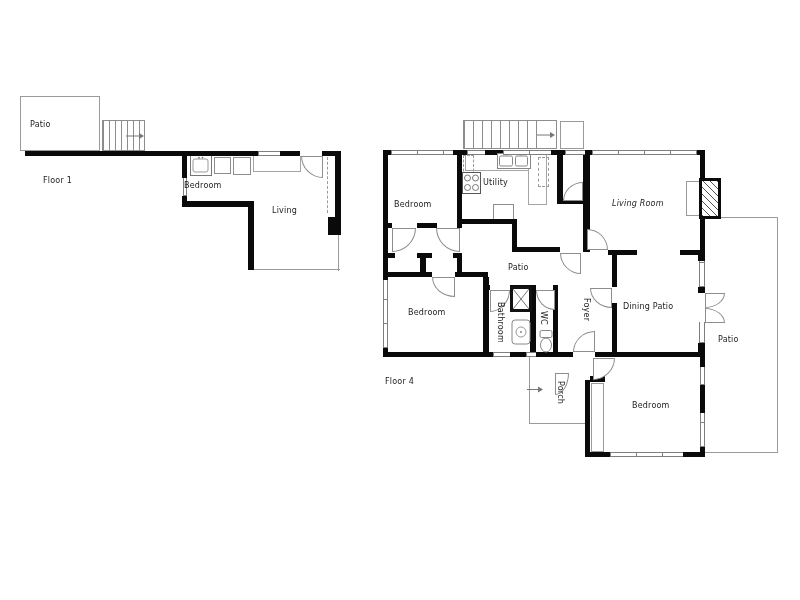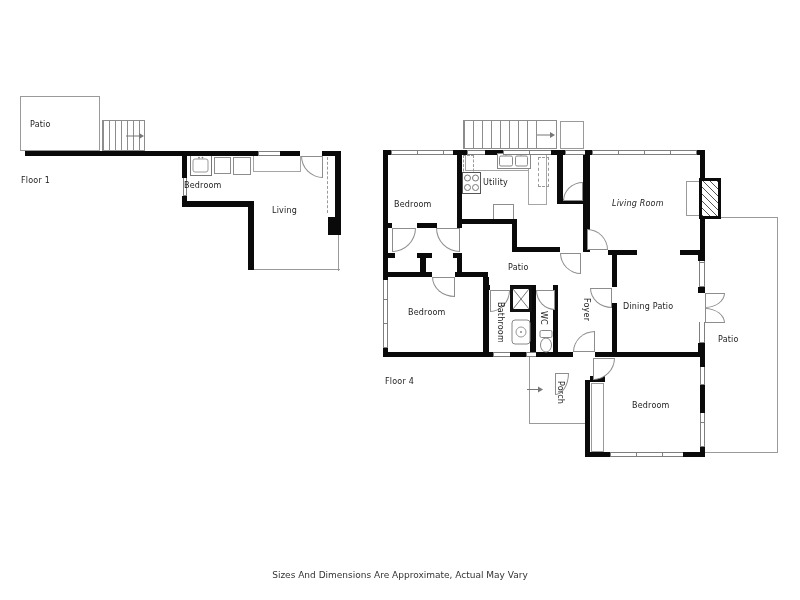--- a/index.html
+++ b/index.html
@@ -28,40 +28,39 @@
         writing-mode:vertical-rl;text-align:center;white-space:nowrap;}
   .fix{position:absolute;z-index:2;}
   .shower{position:absolute;box-sizing:border-box;border:3px solid #111;background:#fff;z-index:5;}
   .disclaimer{position:absolute;left:0;width:800px;text-align:center;font-size:9px;color:#333;z-index:9;}
 </style>
 </head>
 <body>
 
 <div id="canvas">
 
-  <div class="lbl left" style="left:10px;top:176px;padding-left:11px;">Floor 1</div>
+  <div class="lbl left" style="left:32px;top:176px;padding-left:11px;">Floor 1</div>
   <div class="lbl" style="left:30px;top:120px;width:60px;">Patio</div>
   <div class="lbl" style="left:184px;top:181px;width:46px;">Bedroom</div>
   <div class="lbl" style="left:272px;top:206px;width:46px;">Living</div>
 
   <div class="lbl left" style="left:385px;top:377px;">Floor 4</div>
   <div class="lbl" style="left:394px;top:200px;width:60px;">Bedroom</div>
   <div class="lbl" style="left:483px;top:178px;width:50px;">Utility</div>
   <div class="lbl" style="left:612px;top:199px;width:60px;font-style:italic;">Living Room</div>
   <div class="lbl" style="left:508px;top:263px;width:32px;">Patio</div>
   <div class="lbl" style="left:408px;top:308px;width:60px;">Bedroom</div>
   <div class="vlbl" style="left:496px;top:296px;height:52px;">Bathroom</div>
   <div class="vlbl" style="left:539px;top:306px;height:24px;">WC</div>
   <div class="vlbl" style="left:582px;top:289px;height:42px;">Foyer</div>
   <div class="lbl" style="left:623px;top:302px;width:70px;">Dining Patio</div>
   <div class="lbl" style="left:718px;top:335px;width:45px;">Patio</div>
   <div class="vlbl" style="left:556px;top:372px;height:42px;">Porch</div>
   <div class="lbl" style="left:632px;top:401px;width:60px;">Bedroom</div>
 
-  <div class="disclaimer" style="top:570px;">Sizes And Dimensions Are Approximate, Actual May Vary</div>
 
   <div class="tbox stairs1" style="left:102px;top:120px;width:43px;height:31px;border:1px solid #8d8d8d;"></div>
   <div class="tbox" style="left:463px;top:120px;width:94px;height:29px;border:1px solid #8d8d8d;">
      <div class="risers" style="width:78px;"></div>
   </div>
   <div class="tbox" style="left:560px;top:121px;width:24px;height:28px;border:1px solid #9a9a9a;"></div>
   <div class="tbox" style="left:20px;top:96px;width:80px;height:55px;border:1px solid #9a9a9a;"></div>
   <div class="tbox" style="left:705px;top:217px;width:73px;height:236px;border:1px solid #9a9a9a;border-left:none;"></div>
   <div class="tbox" style="left:529px;top:357px;width:56px;height:67px;border-left:1px solid #9a9a9a;border-bottom:1px solid #9a9a9a;"></div>
   <div class="tbox" style="left:253px;top:155px;width:48px;height:17px;border:1px solid #a5a5a5;border-top:none;"></div>

